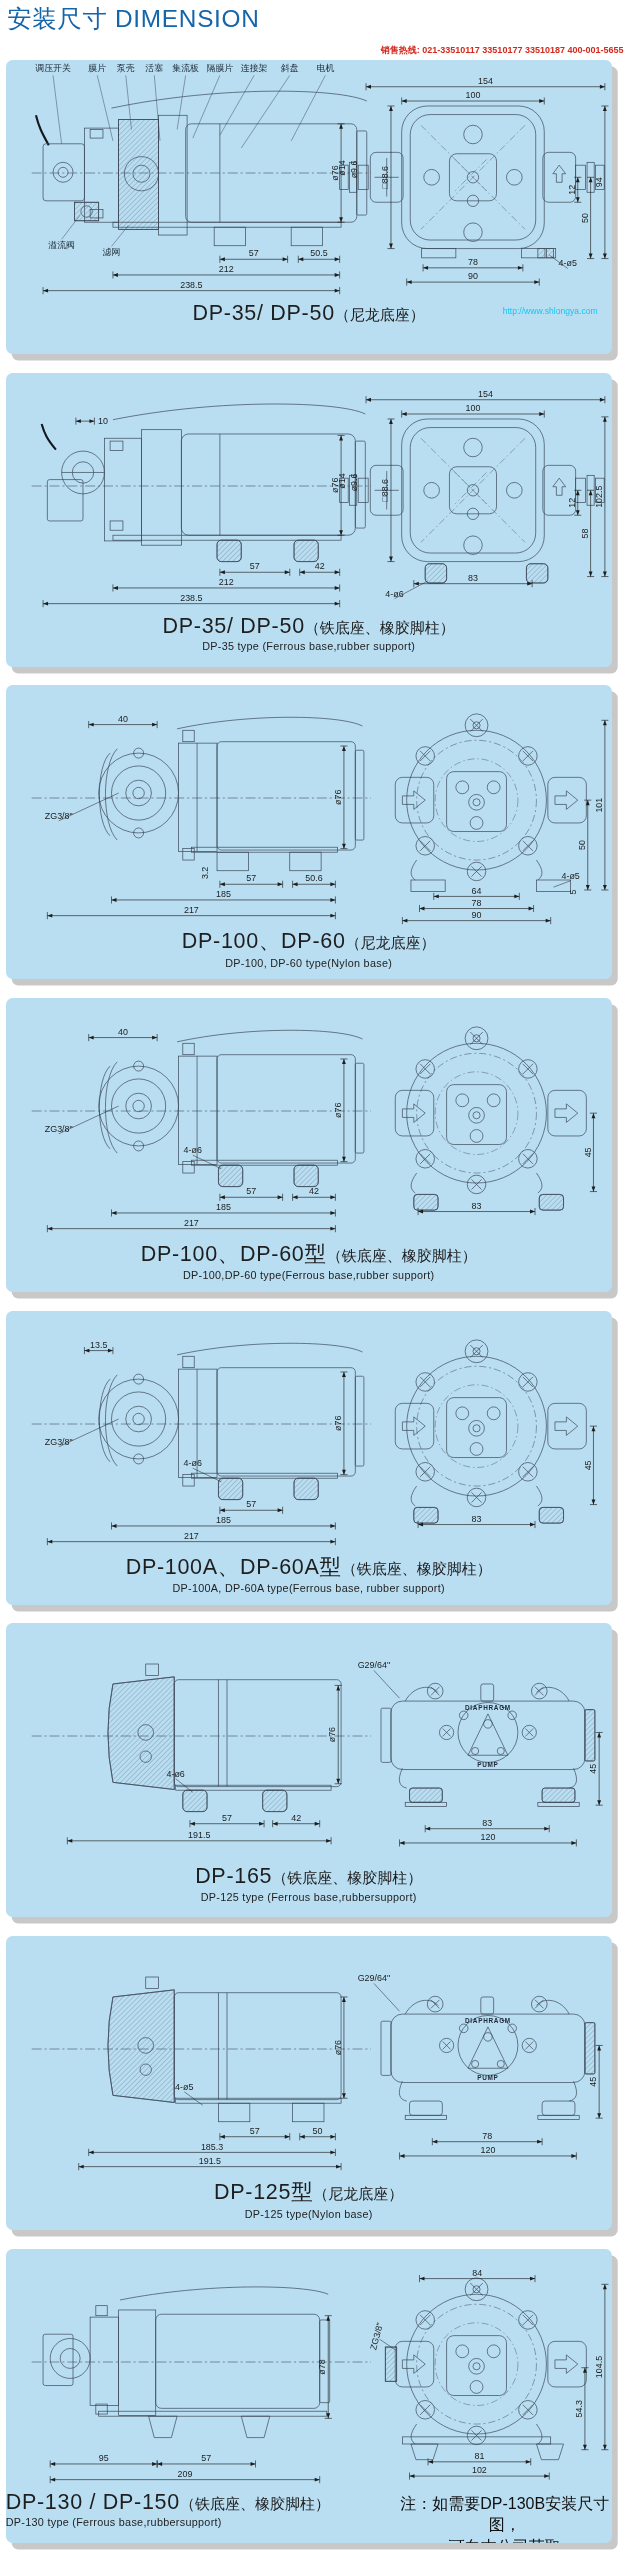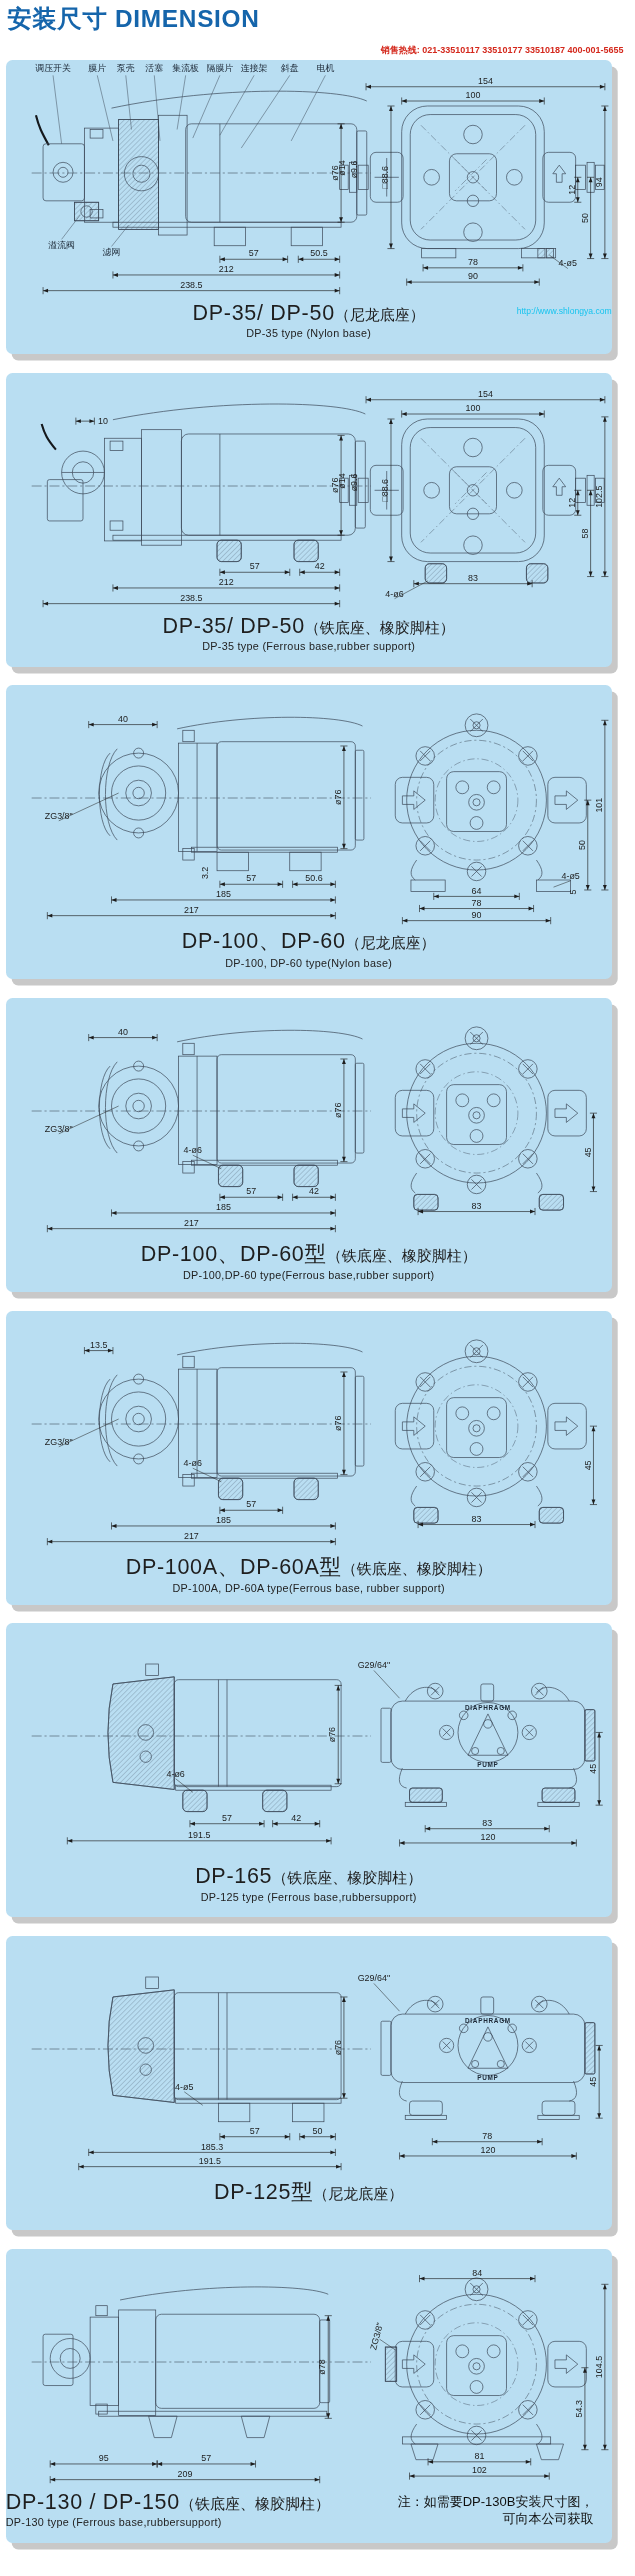--- a/index.html
+++ b/index.html
@@ -1,30 +1,30 @@
 <!DOCTYPE html>
 <html style="font-size:11.5px"><head>
 <meta charset="utf-8">
 <style>
   html,body{margin:0;padding:0;background:#ffffff;}
   body{width:635px;font-family:"Liberation Sans",sans-serif;}
   
   .hdr{position:relative;height:60px;}
-  .hdr .t{position:absolute;left:7.2px;top:2.9px;font-size:24.4px;font-weight:bold;color:#1565ab;letter-spacing:0.7px;}
+  .hdr .t{position:absolute;left:7.2px;top:2.9px;font-size:24.4px;font-weight:normal;color:#1565ab;letter-spacing:0.7px;}
   .hdr .hot{position:absolute;right:11.5px;bottom:2.9px;font-size:9px;font-weight:bold;color:#d4281c;margin-left:48px;}
   
   .panel{position:relative;width:606px;margin:0 0 18.7px 5.7px;height:294px;background:#b9def2;border-radius:6.5px;box-shadow:5.7px 6.5px 0 #c8c8c8;overflow:hidden;}
   svg.draw{display:block;}
   .cap{position:absolute;left:0;right:0;top:241px;text-align:center;color:#1e1e1e;}
   .cap .model{font-size:21.5px;letter-spacing:0.7px;}
   .cap .variant{font-size:15px;margin-top:28px;}
   .cap .sub{font-size:10.8px;margin-top:1.4px;letter-spacing:0.3px;color:#222;}
   .cap.left{text-align:left;}
-  .url{position:absolute;right:0;top:246px;font-size:8.6px;color:#17c4ef;cursor:pointer;}
-  .note{position:absolute;left:392px;top:244px;font-size:13px;color:#101010;line-height:1.35;text-align:right;}
+  .url{position:absolute;right:14px;top:246px;font-size:8.6px;color:#17c4ef;cursor:pointer;}
+  .note{position:absolute;left:392px;top:244px;font-size:16px;color:#101010;line-height:1.35;text-align:center;}
   
   .art{stroke:#3e4a5a;fill:none;stroke-width:1;}
   .art text{stroke:none;fill:#1c2836;}
   .dims{stroke:#1d1d1d;}
   .dims text{stroke:none;fill:#1d1d1d;}
   text.dimtxt{font:12.5px "Liberation Sans",sans-serif;}
   text.cnlbl{font-size:12.5px;}
   text.brand{font-size:9px;font-weight:bold;letter-spacing:1px;}
   .arr{fill:#1d1d1d;stroke:none;}
   line.dim{stroke-width:.9;}
@@ -205,21 +205,21 @@
           <line x1="835" y1="277" x2="845" y2="277" class="dim"></line>
           <polygon points="840,63 837.3,70 842.7,70" class="arr"></polygon>
           <polygon points="840,277 837.3,270 842.7,270" class="arr"></polygon>
           <text x="836" y="170" text-anchor="middle" class="dimtxt" transform="rotate(-90 836 170)">94</text>
           <text x="476" y="150" text-anchor="middle" class="dimtxt cnlbl" transform="rotate(-90 476 150)">ø14</text>
           <text x="492" y="152" text-anchor="middle" class="dimtxt cnlbl" transform="rotate(-90 492 152)">ø9.6</text>
           <line x1="788" y1="291" x2="762" y2="272" class="thin2"></line>
           <text x="788" y="288" text-anchor="middle" class="dimtxt cnlbl">4-ø5</text>
         </g>
       </svg>
-      <div class="cap"><span class="model">DP-35/ DP-50</span><span class="variant">（尼龙底座）</span><div class="sub">DP-35 type (Nylon base)</div></div>
+      <div class="cap"><span class="model">DP-35/ DP-50</span><span class="variant">（尼龙底座）</span></div>
       <a class="url">http://www.shlongya.com</a>
     </section>
     <section class="panel">
       <svg viewBox="0 0 850 335" width="606" height="241" class="draw">
         <defs>
           <pattern id="h1" width="5" height="5" patternUnits="userSpaceOnUse" patternTransform="rotate(45)">
             <line x1="0" y1="0" x2="0" y2="5" stroke="#5b6c80" stroke-width="0.8"></line>
           </pattern>
         </defs>
         <g class="art">
@@ -956,21 +956,21 @@
           <line x1="832" y1="152" x2="832" y2="254" class="dim"></line>
           <line x1="827" y1="152" x2="837" y2="152" class="dim"></line>
           <line x1="827" y1="254" x2="837" y2="254" class="dim"></line>
           <polygon points="832,152 829.3,159 834.7,159" class="arr"></polygon>
           <polygon points="832,254 829.3,247 834.7,247" class="arr"></polygon>
           <text x="828" y="203" text-anchor="middle" class="dimtxt" transform="rotate(-90 828 203)">45</text>
           <line x1="516" y1="65" x2="552" y2="104" class="thin2"></line>
           <text x="516" y="62" text-anchor="middle" class="dimtxt cnlbl">G29/64"</text>
         </g>
       </svg>
-      <div class="cap"><span class="model">DP-125型</span><span class="variant">（尼龙底座）</span></div>
+      <div class="cap"><span class="model">DP-125型</span><span class="variant">（尼龙底座）</span><div class="sub">DP-125  type(Nylon  base)</div></div>
     </section>
     <section class="panel">
       <svg viewBox="0 0 850 335" width="606" height="241" class="draw">
         <defs>
           <pattern id="h7" width="5" height="5" patternUnits="userSpaceOnUse" patternTransform="rotate(45)">
             <line x1="0" y1="0" x2="0" y2="5" stroke="#5b6c80" stroke-width="0.8"></line>
           </pattern>
         </defs>
         <g class="art">
           <line x1="36" y1="157" x2="512" y2="157" class="cl"></line>

